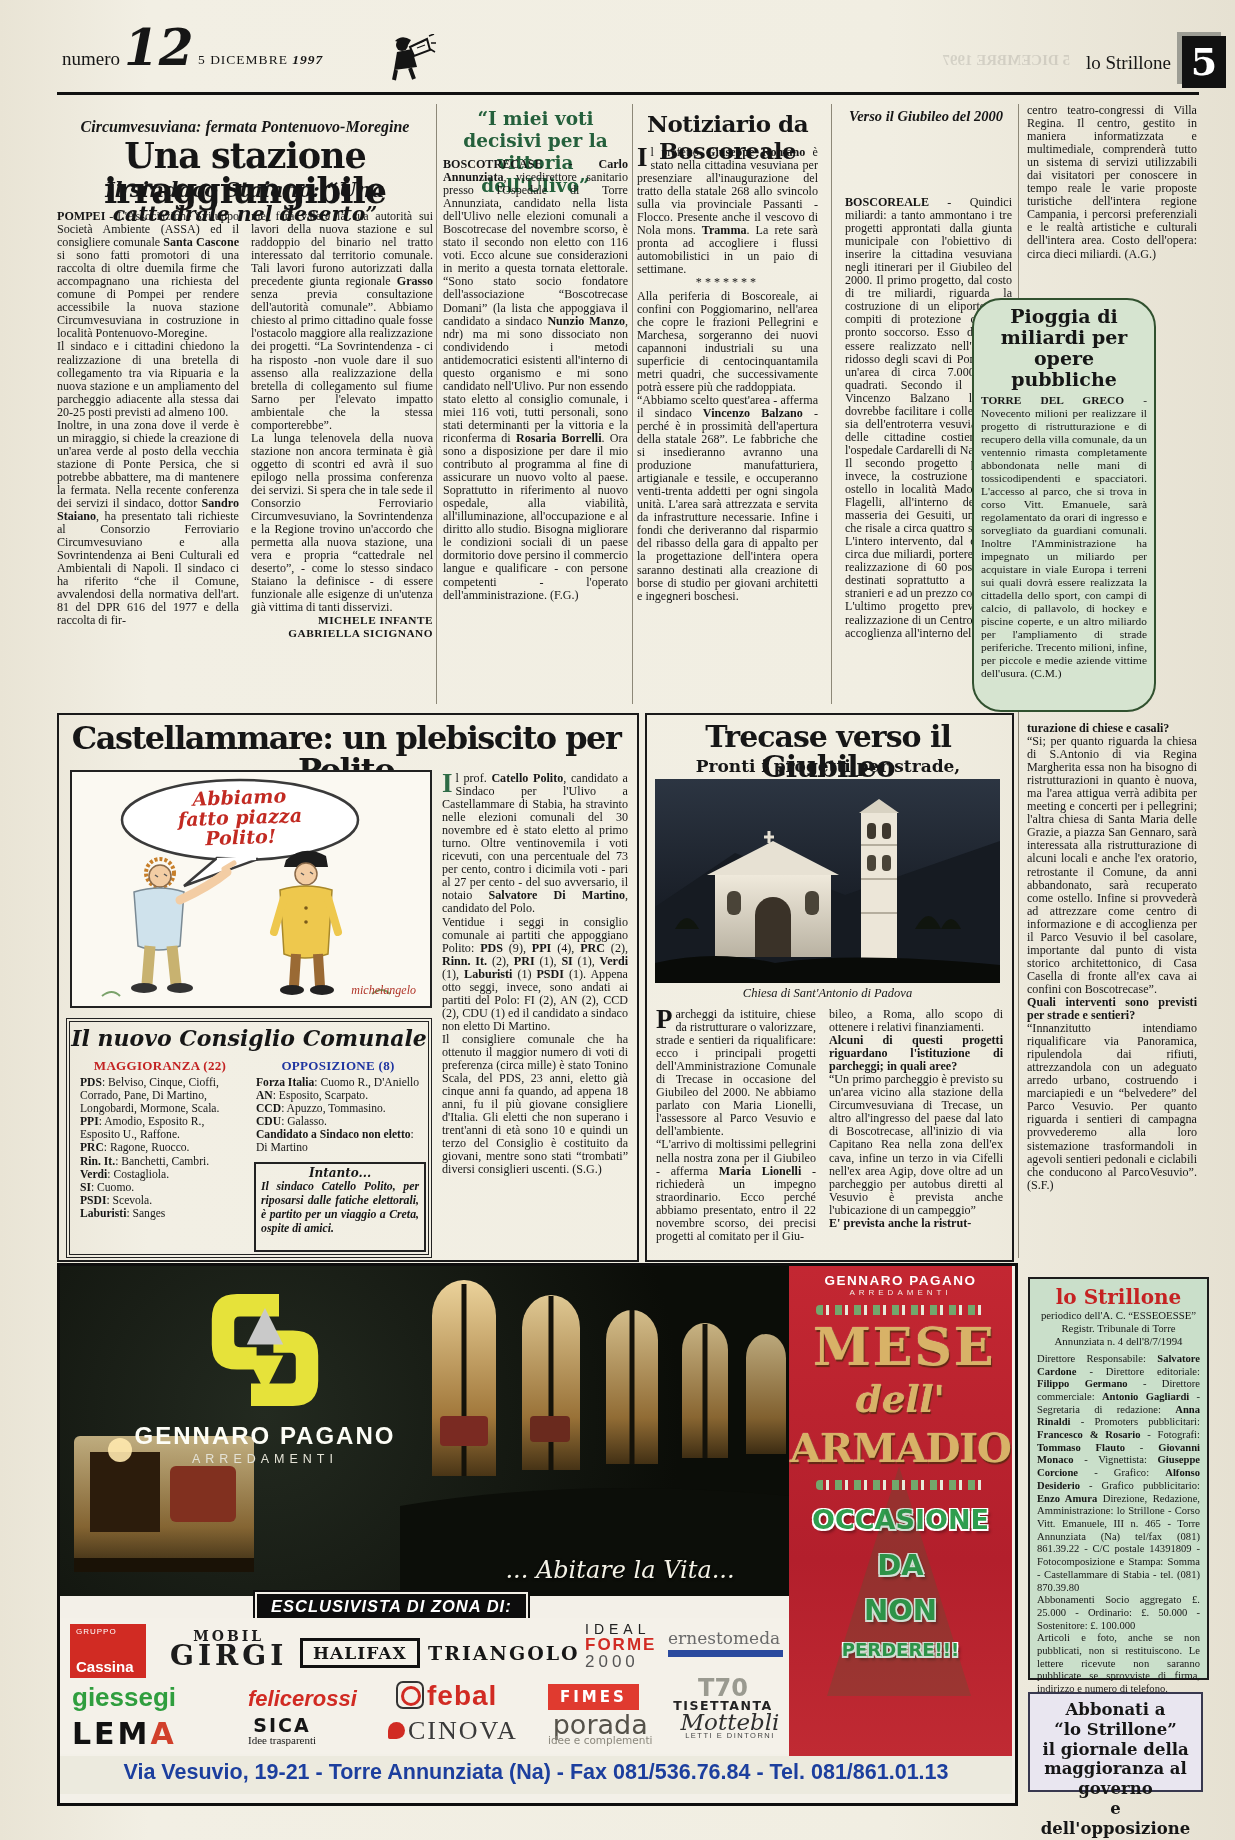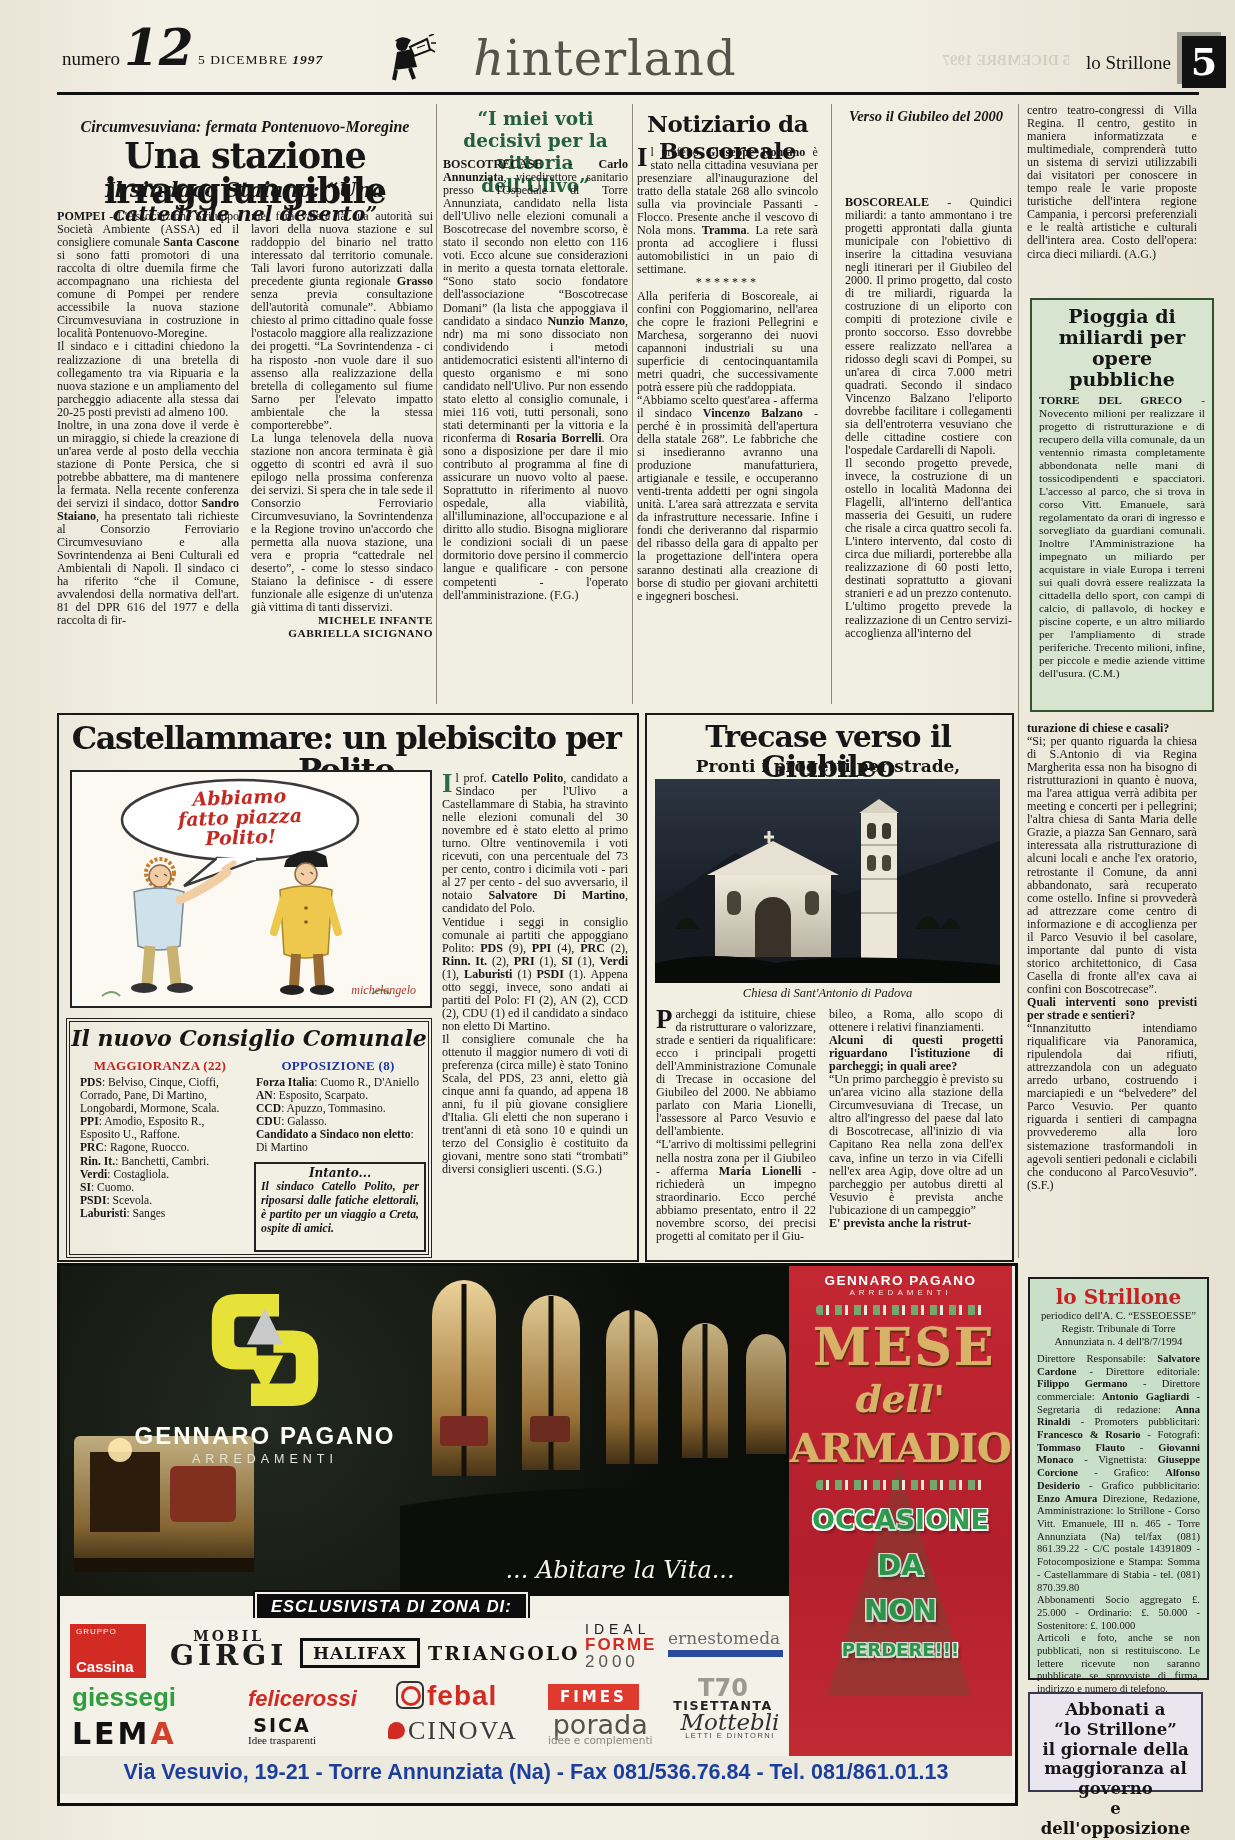--- a/index.html
+++ b/index.html
@@ -121,21 +121,20 @@
     <svg width="50" height="48" viewBox="0 0 50 48">
       <circle cx="16" cy="11" r="6" fill="#141414"></circle>
       <path d="M9 7 Q16 0 25 6 L22 11 Z" fill="#141414"></path>
       <path d="M11 18 L26 15 L31 33 L8 36 Z" fill="#141414"></path>
       <path d="M24 13 L41 5 L44 16 L28 22 Z" fill="#f6f4ea" stroke="#141414" stroke-width="2"></path>
       <path d="M30 10 l8 -3 M31 14 l8 -3" stroke="#141414" stroke-width="1.2"></path>
       <path d="M43 2 l5 -2 M45 9 l6 0 M44 15 l5 3" stroke="#141414" stroke-width="1.5"></path>
       <path d="M10 36 L8 46 M24 34 L28 45" stroke="#141414" stroke-width="4"></path>
     </svg>
   </div>
-  <div class="abs masthead" style="left:440px;top:30px;width:330px;text-align:center;">hinterland</div>
   <div class="abs ghost" style="left:900px;top:52px;width:170px;">5 DICEMBRE 1997</div>
   <div class="abs" style="left:1086px;top:52px;font-size:19px;">lo Strillone</div>
   <div class="abs pgnum" style="left:1182px;top:36px;">5</div>
   <div class="abs" style="left:57px;top:92px;width:1142px;height:3px;background:#111;"></div>
 
   <div class="vrule" style="left:436px;top:104px;height:600px;"></div>
   <div class="vrule" style="left:632px;top:104px;height:600px;"></div>
   <div class="vrule" style="left:831px;top:104px;height:600px;"></div>
   <div class="vrule" style="left:1018px;top:104px;height:1154px;"></div>
 
@@ -154,21 +153,21 @@
   <div class="abs headline3" style="left:637px;top:110px;width:181px;">Notiziario da Boscoreale</div>
   <div class="abs body-text dc" style="left:637px;top:146px;width:181px;">Il prefetto <b>Giuseppe Romano</b> è stato nella cittadina vesuviana per presenziare all'inaugurazione del tratto della statale 268 allo svincolo sulla via provinciale Passanti - Flocco. Presente anche il vescovo di Nola mons. <b>Tramma</b>. La rete sarà pronta ad accogliere i flussi automobilistici in un paio di settimane.<span class="stars">*******</span>Alla periferia di Boscoreale, ai confini con Poggiomarino, nell'area che copre le frazioni Pellegrini e Marchesa, sorgeranno dei nuovi capannoni industriali su una superficie di centocinquantamila metri quadri, che successivamente potrà essere più che raddoppiata.
 “Abbiamo scelto quest'area - afferma il sindaco <b>Vincenzo Balzano</b> - perché è in prossimità dell'apertura della statale 268”. Le fabbriche che si insedieranno avranno una produzione manufatturiera, artigianale e tessile, e occuperanno venti-trenta addetti per ogni singola unità. L'area sarà attrezzata e servita da infrastrutture necessarie. Infine i fondi che deriveranno dal risparmio del ribasso della gara di appalto per la progettazione dell'intera opera saranno destinati alla creazione di borse di studio per giovani architetti e ingegneri boschesi.</div>
 
   <div class="abs kicker4" style="left:839px;top:108px;width:174px;">Verso il Giubileo del 2000</div>
   <div class="abs body-text" style="left:845px;top:196px;width:167px;"><b>BOSCOREALE</b> - Quindici miliardi: a tanto ammontano i tre progetti approntati dalla giunta municipale con l'obiettivo di inserire la cittadina vesuviana negli itinerari per il Giubileo del 2000. Il primo progetto, dal costo di tre miliardi, riguarda la costruzione di un eliporto con compiti di protezione civile e pronto soccorso. Esso dovrebbe essere realizzato nell'area a ridosso degli scavi di Pompei, su un'area di circa 7.000 metri quadrati. Secondo il sindaco Vincenzo Balzano l'eliporto dovrebbe facilitare i collegamenti sia dell'entroterra vesuviano che delle cittadine costiere con l'ospedale Cardarelli di Napoli.
 Il secondo progetto prevede, invece, la costruzione di un ostello in località Madonna dei Flagelli, all'interno dell'antica masseria dei Gesuiti, un rudere che risale a circa quattro secoli fa. L'intero intervento, dal costo di circa due miliardi, porterebbe alla realizzazione di 60 posti letto, destinati soprattutto a giovani stranieri e ad un prezzo contenuto.
 L'ultimo progetto prevede la realizzazione di un Centro servizi-accoglienza all'interno del</div>
   <div class="abs body-text" style="left:1027px;top:104px;width:170px;">centro teatro-congressi di Villa Regina. Il centro, gestito in maniera informatizzata e multimediale, comprenderà tutto un sistema di servizi utilizzabili dai visitatori per conoscere in tempo reale le varie proposte turistiche dell'intera regione Campania, i percorsi preferenziali e le realtà artistiche e culturali dell'intera area. Costo dell'opera: circa dieci miliardi. (A.G.)</div>
 
-  <div class="abs greenbox" style="left:1030px;top:298px;width:166px;height:398px;">
+  <div class="abs greenbox" style="left:972px;top:298px;width:166px;height:398px;border-radius:29px;">
     <div class="gb-title">Pioggia di miliardi per opere pubbliche</div>
     <div class="gb-body"><b>TORRE DEL GRECO</b> - Novecento milioni per realizzare il progetto di ristrutturazione e di recupero della villa comunale, da un ventennio rimasta completamente abbondonata nelle mani di tossicodipendenti e spacciatori. L'accesso al parco, che si trova in corso Vitt. Emanuele, sarà regolamentato da orari di ingresso e sorvegliato da guardiani comunali. Inoltre l'Amministrazione ha impegnato un miliardo per acquistare in viale Europa i terreni sui quali dovrà essere realizzata la cittadella dello sport, con campi di calcio, di pallavolo, di hockey e piscine coperte, e un altro miliardo per l'ampliamento di strade periferiche. Trecento milioni, infine, per piccole e medie aziende vittime dell'usura. (C.M.)</div>
   </div>
 
   <div class="abs body-text" style="left:1027px;top:722px;width:170px;"><b>turazione di chiese e casali?</b>
 “Si; per quanto riguarda la chiesa di S.Antonio di via Regina Margherita essa non ha bisogno di ristrutturazioni in quanto è nuova, ma l'area attigua verrà adibita per meeting e concerti per i pellegrini; l'altra chiesa di Santa Maria delle Grazie, a piazza San Gennaro, sarà interessata alla ristrutturazione di alcuni locali e anche l'ex oratorio, retrostante il Comune, da anni abbandonato, sarà recuperato come ostello. Infine si provvederà ad attrezzare come centro di informazione e di accoglienza per il Parco Vesuvio il bel casolare, importante dal punto di vista storico architettonico, di Casa Casella di fronte all'ex cava ai confini con Boscotrecase”.
 <b>Quali interventi sono previsti per strade e sentieri?</b>
 “Innanzitutto intendiamo riqualificare via Panoramica, ripulendola dai rifiuti, attrezzandola con un adeguato arredo urbano, costruendo i marciapiedi e un “belvedere” del Parco Vesuvio. Per quanto riguarda i sentieri di campagna provvederemo alla loro sistemazione trasformandoli in agevoli sentieri pedonali e ciclabili che conducono al ParcoVesuvio”. (S.F.)</div>
 
   <div class="abs cast-box" style="left:57px;top:713px;width:578px;height:545px;"></div>

